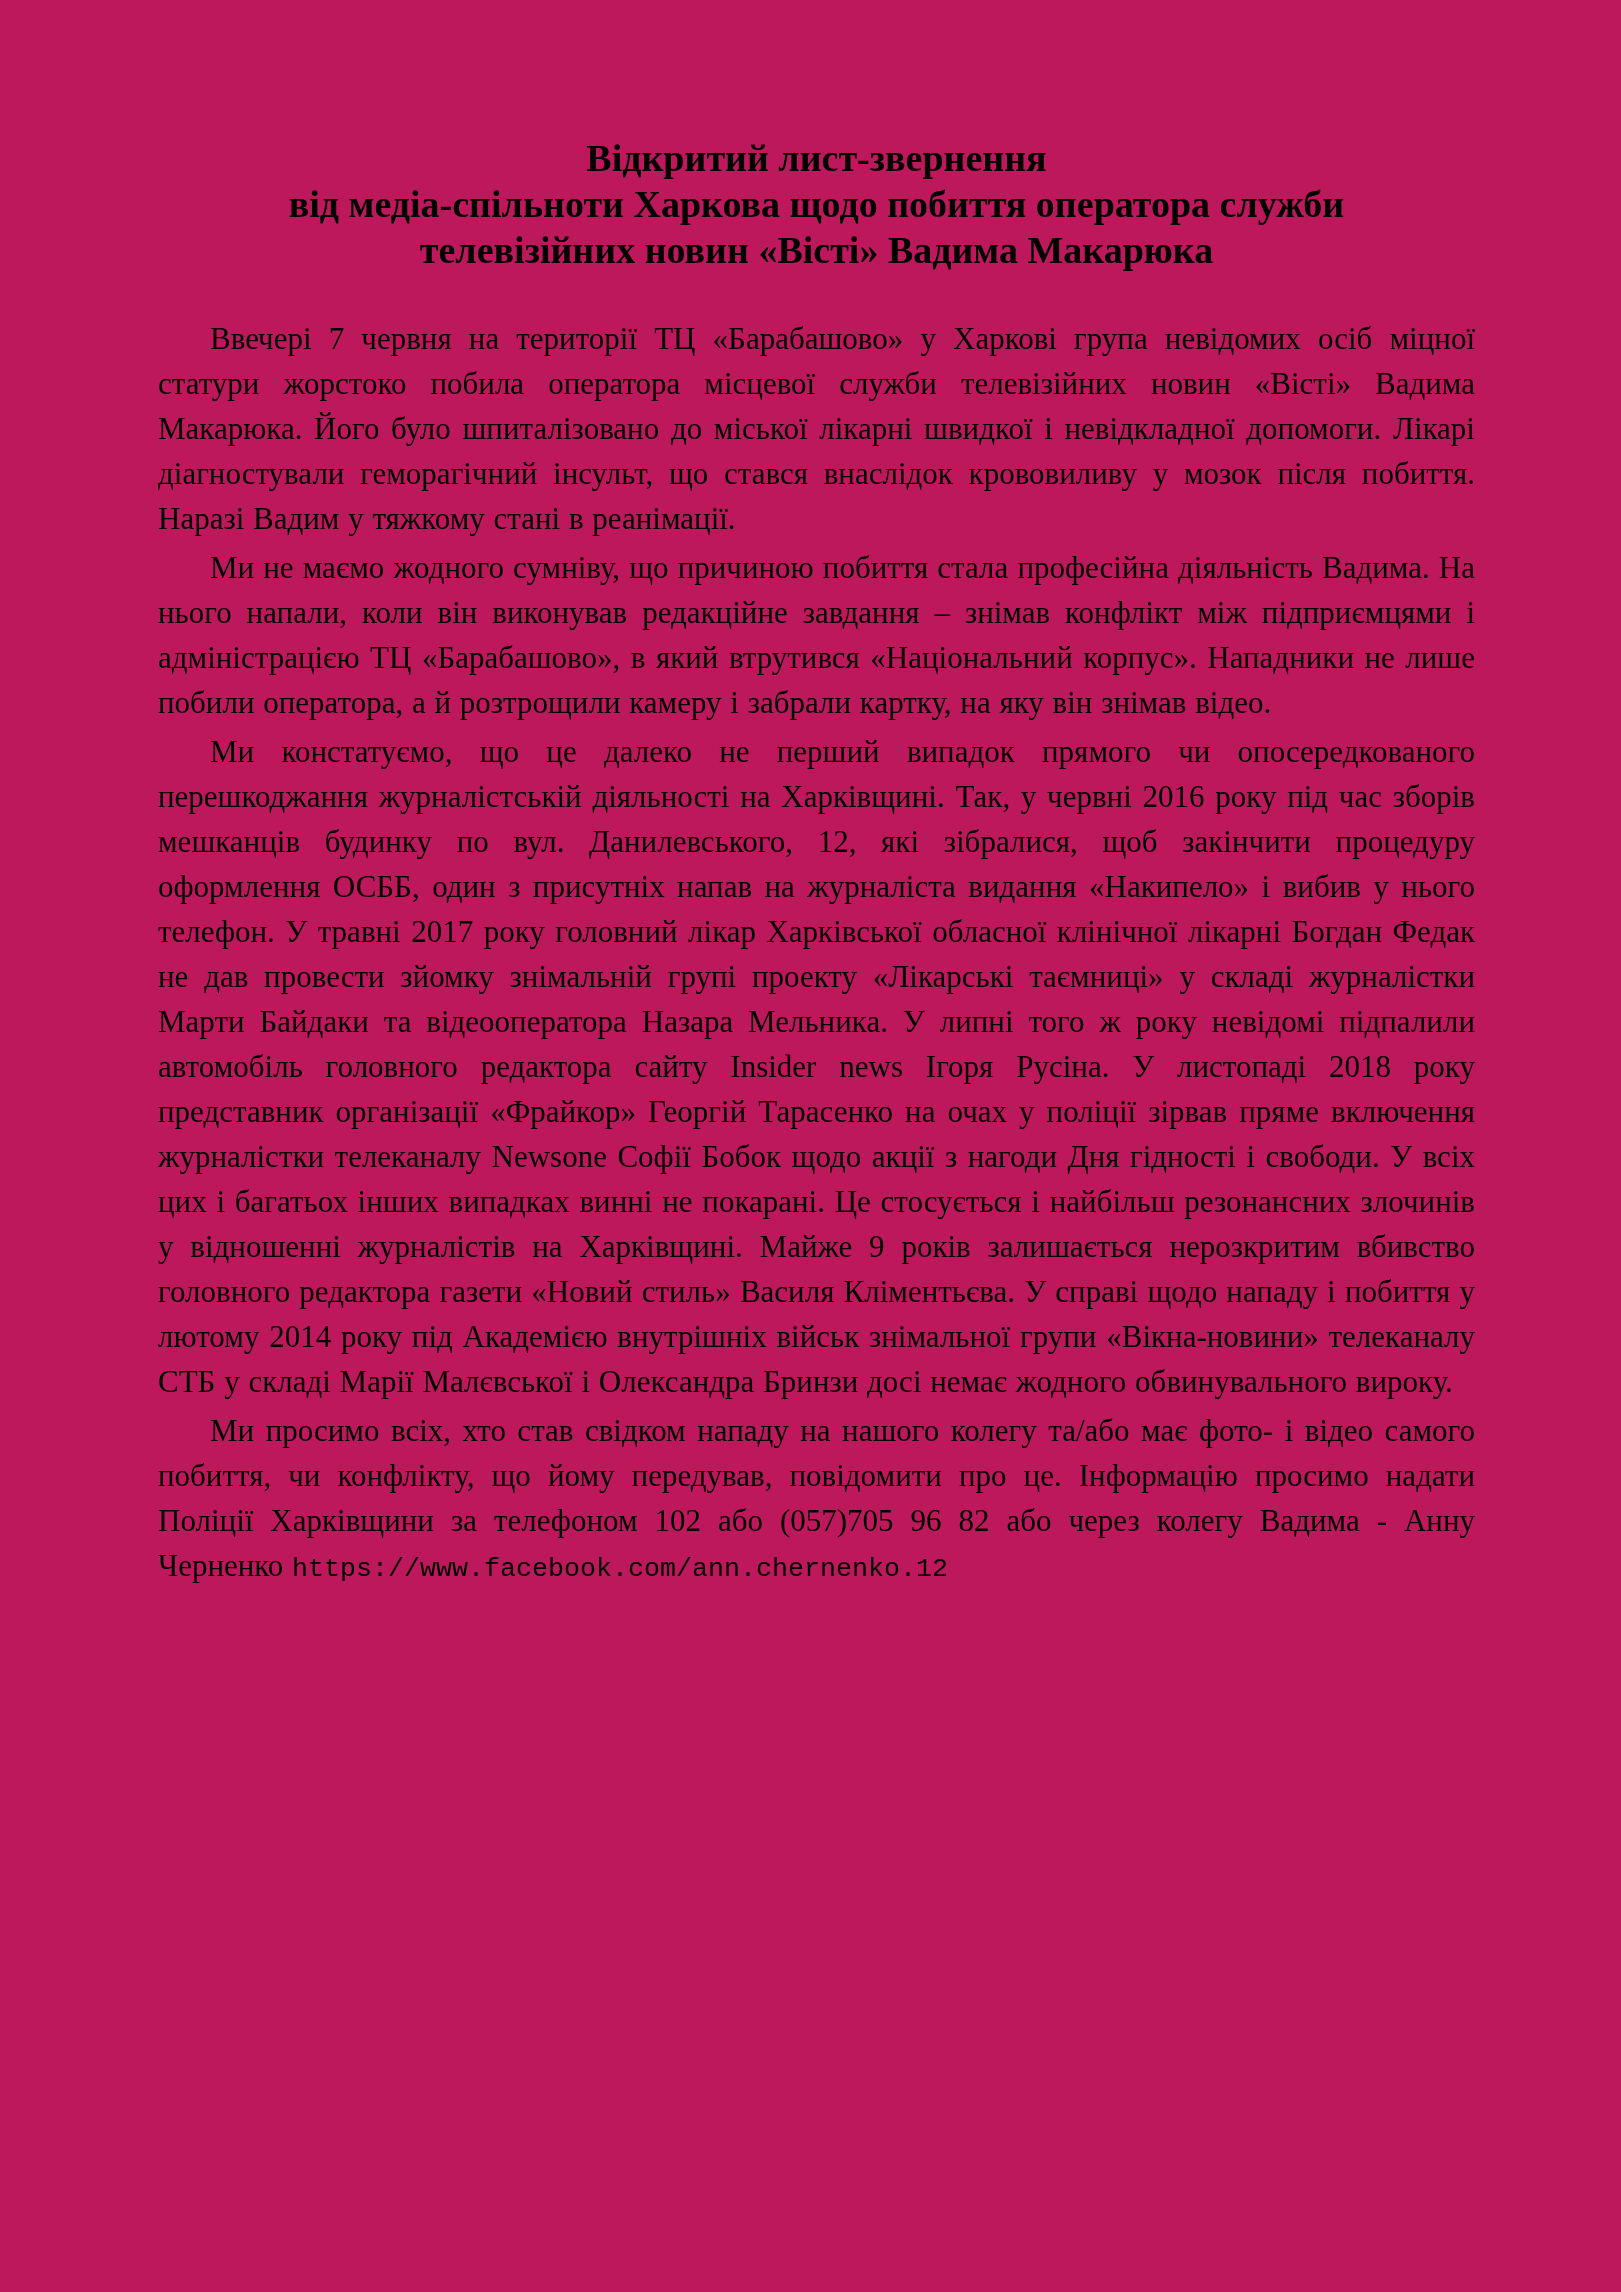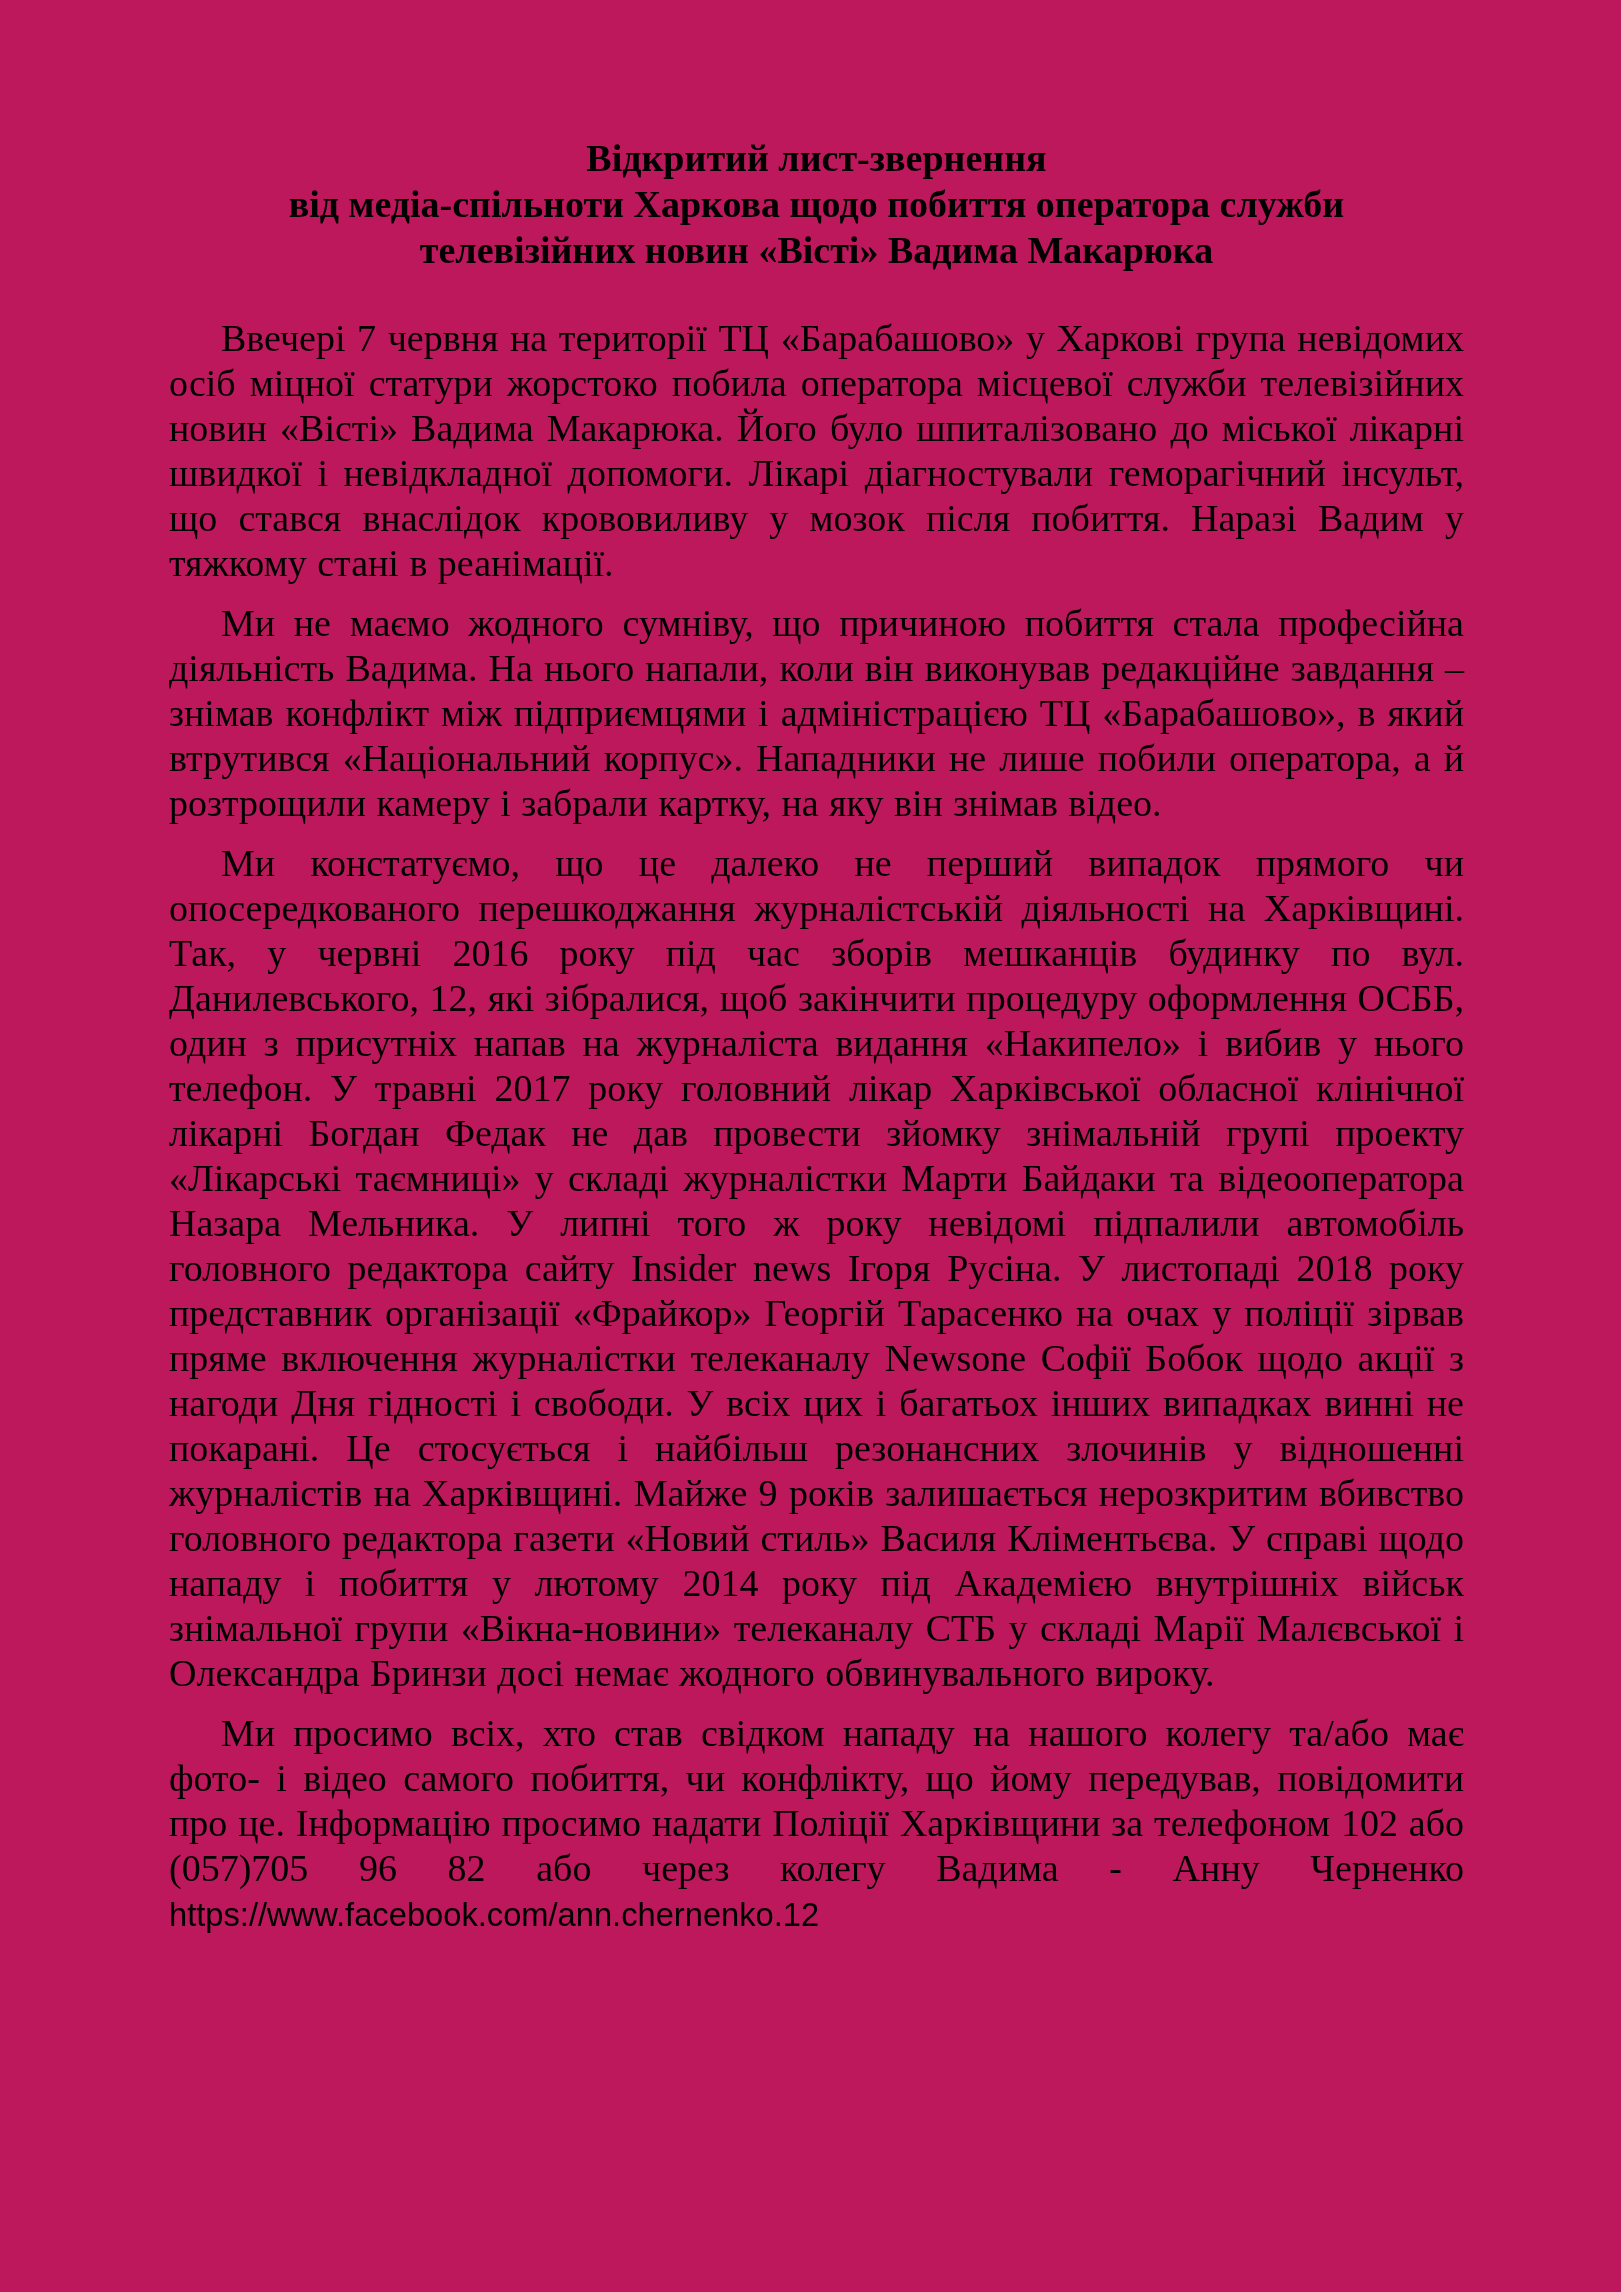--- a/index.html
+++ b/index.html
@@ -22,30 +22,30 @@
     text-align: center;
     font-weight: bold;
     font-size: 38px;
     line-height: 46px;
     margin: 0 0 43px 0;
   }
   .title-line {
     display: block;
   }
   .body-text p {
-    margin: 15px;
-    font-size: 38px;
+    margin: 4px;
+    font-size: 31px;
     line-height: 45px;
     text-align: justify;
     text-align-last: left;
     text-indent: 52px;
     word-spacing: 1px;
   }
   .url-text {
-    font-family: Liberation Sans, sans-serif;
+    font-family: Liberation Mono, monospace;
     font-size: 0.86em;
   }
 </style>
 </head>
 <body>
 
 <div class="page">
 
   <div class="title-block">
     <span class="title-line">Відкритий лист-звернення</span>

